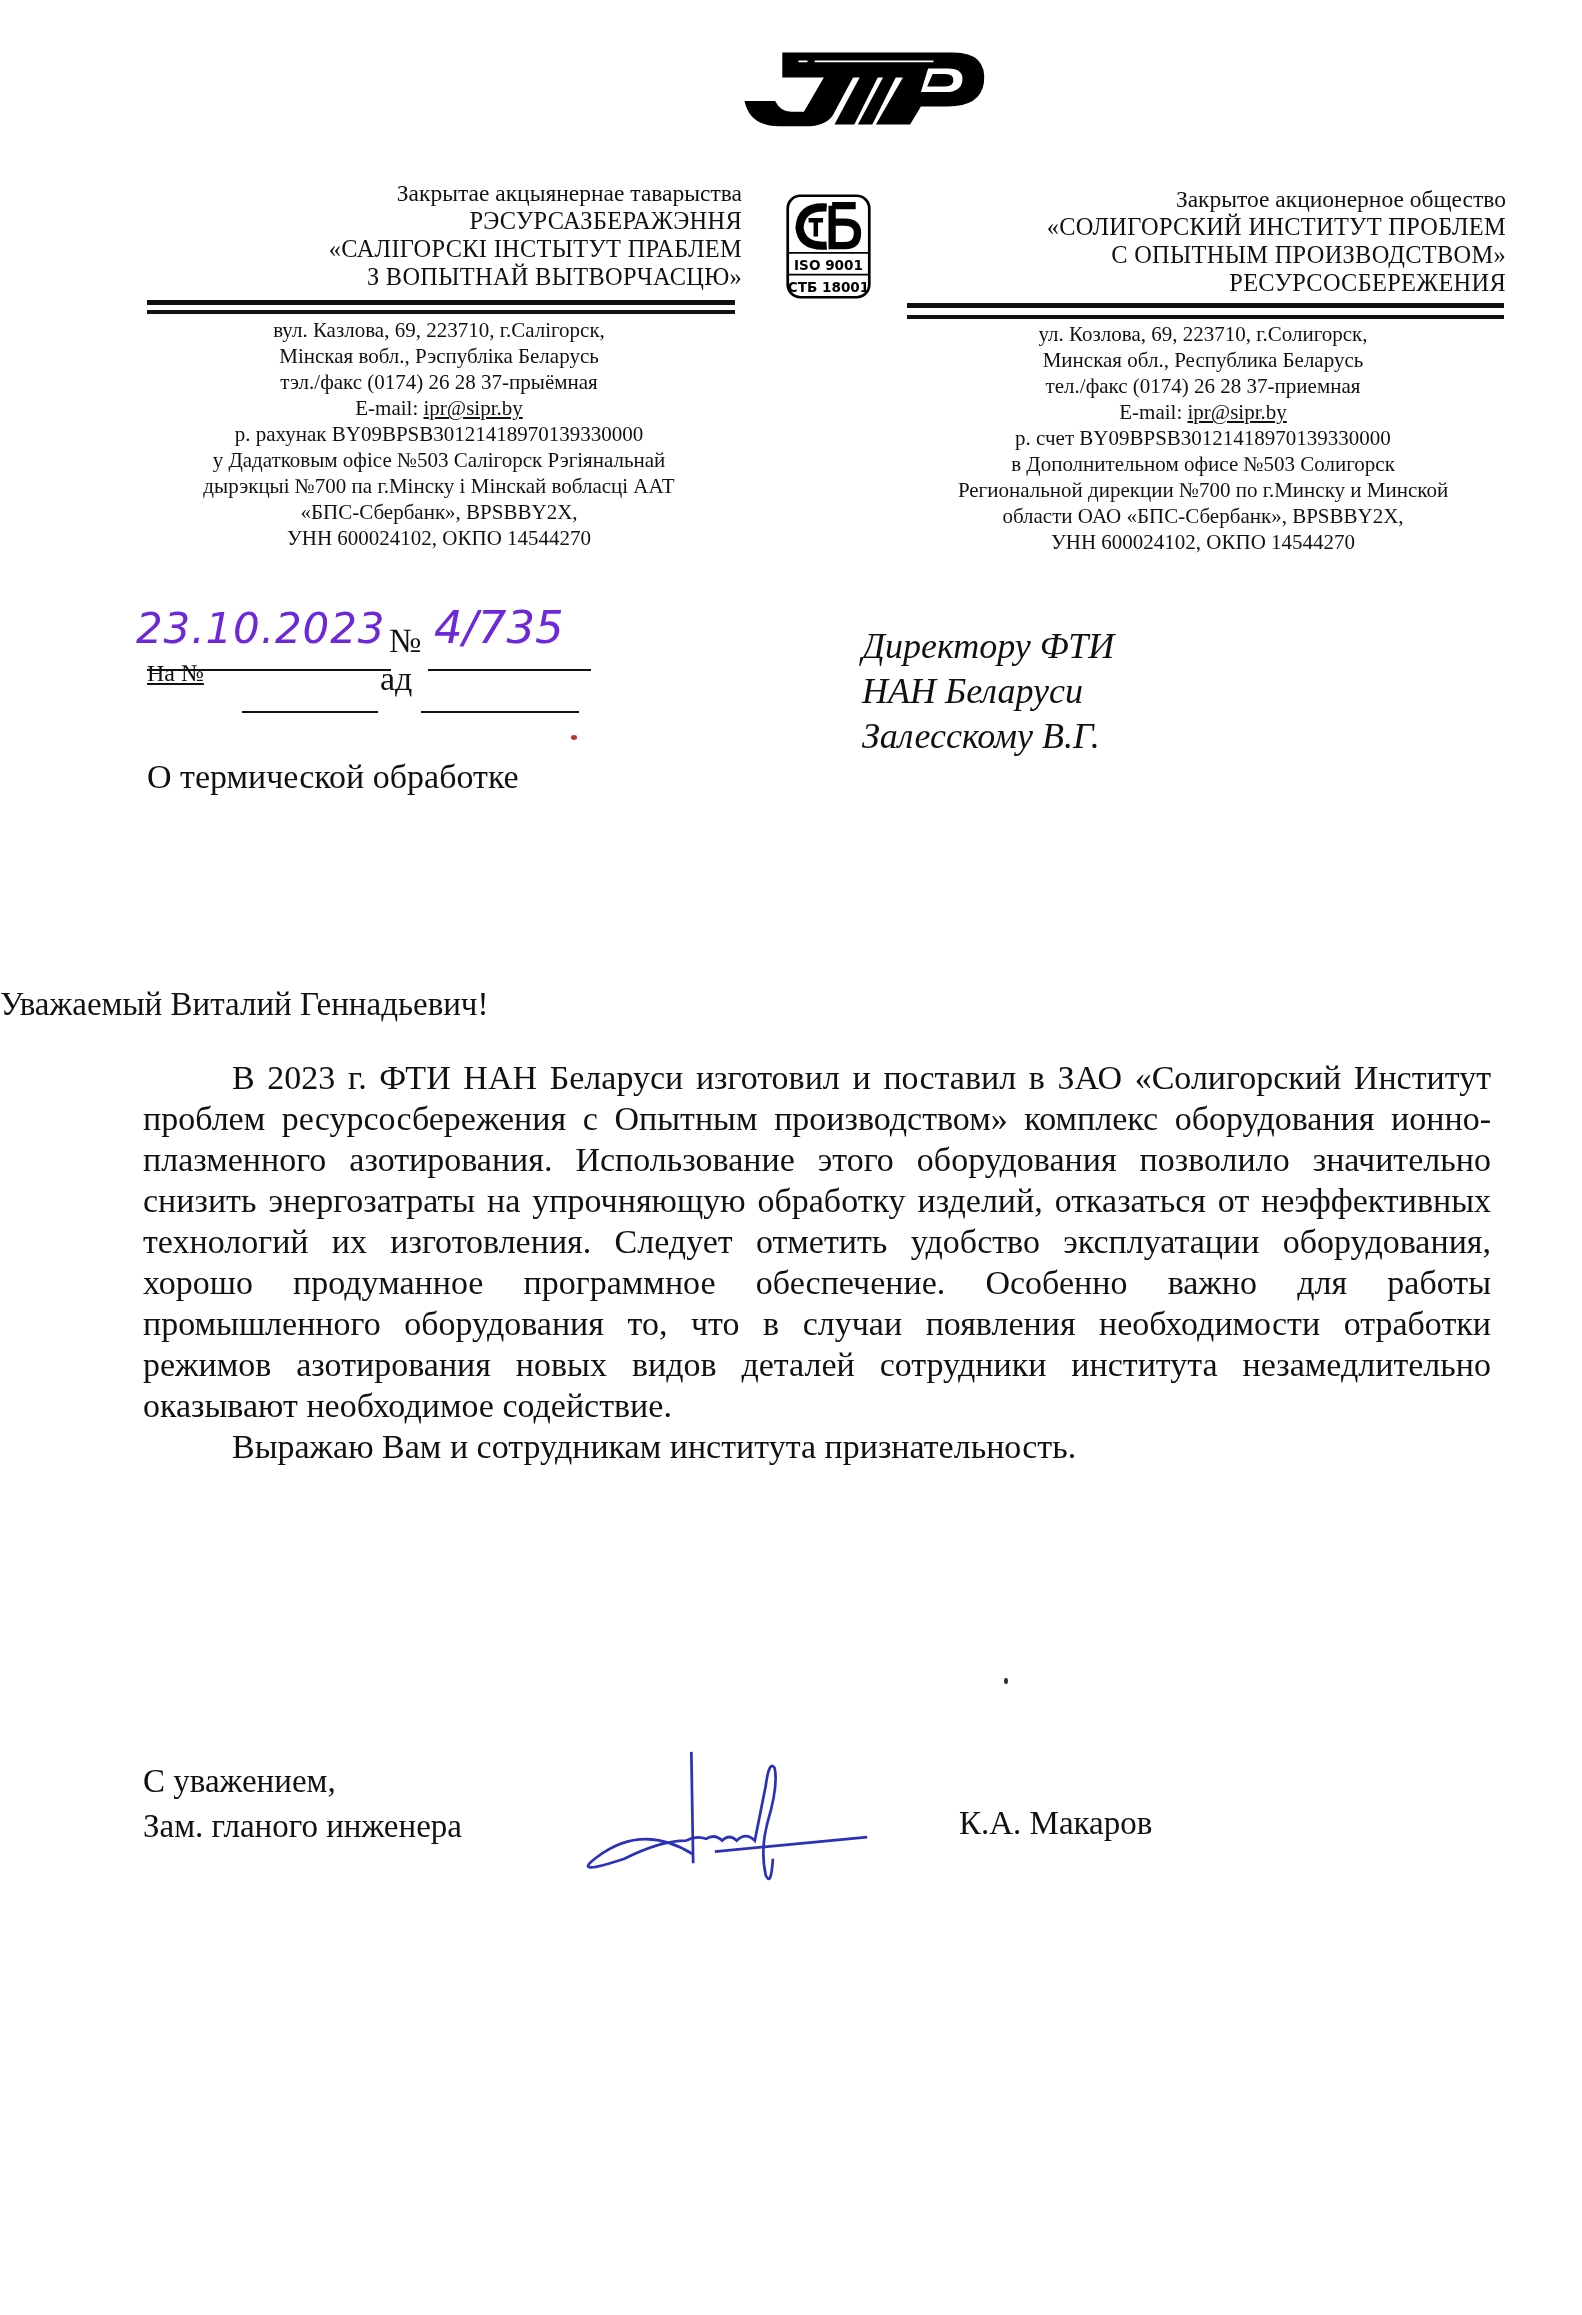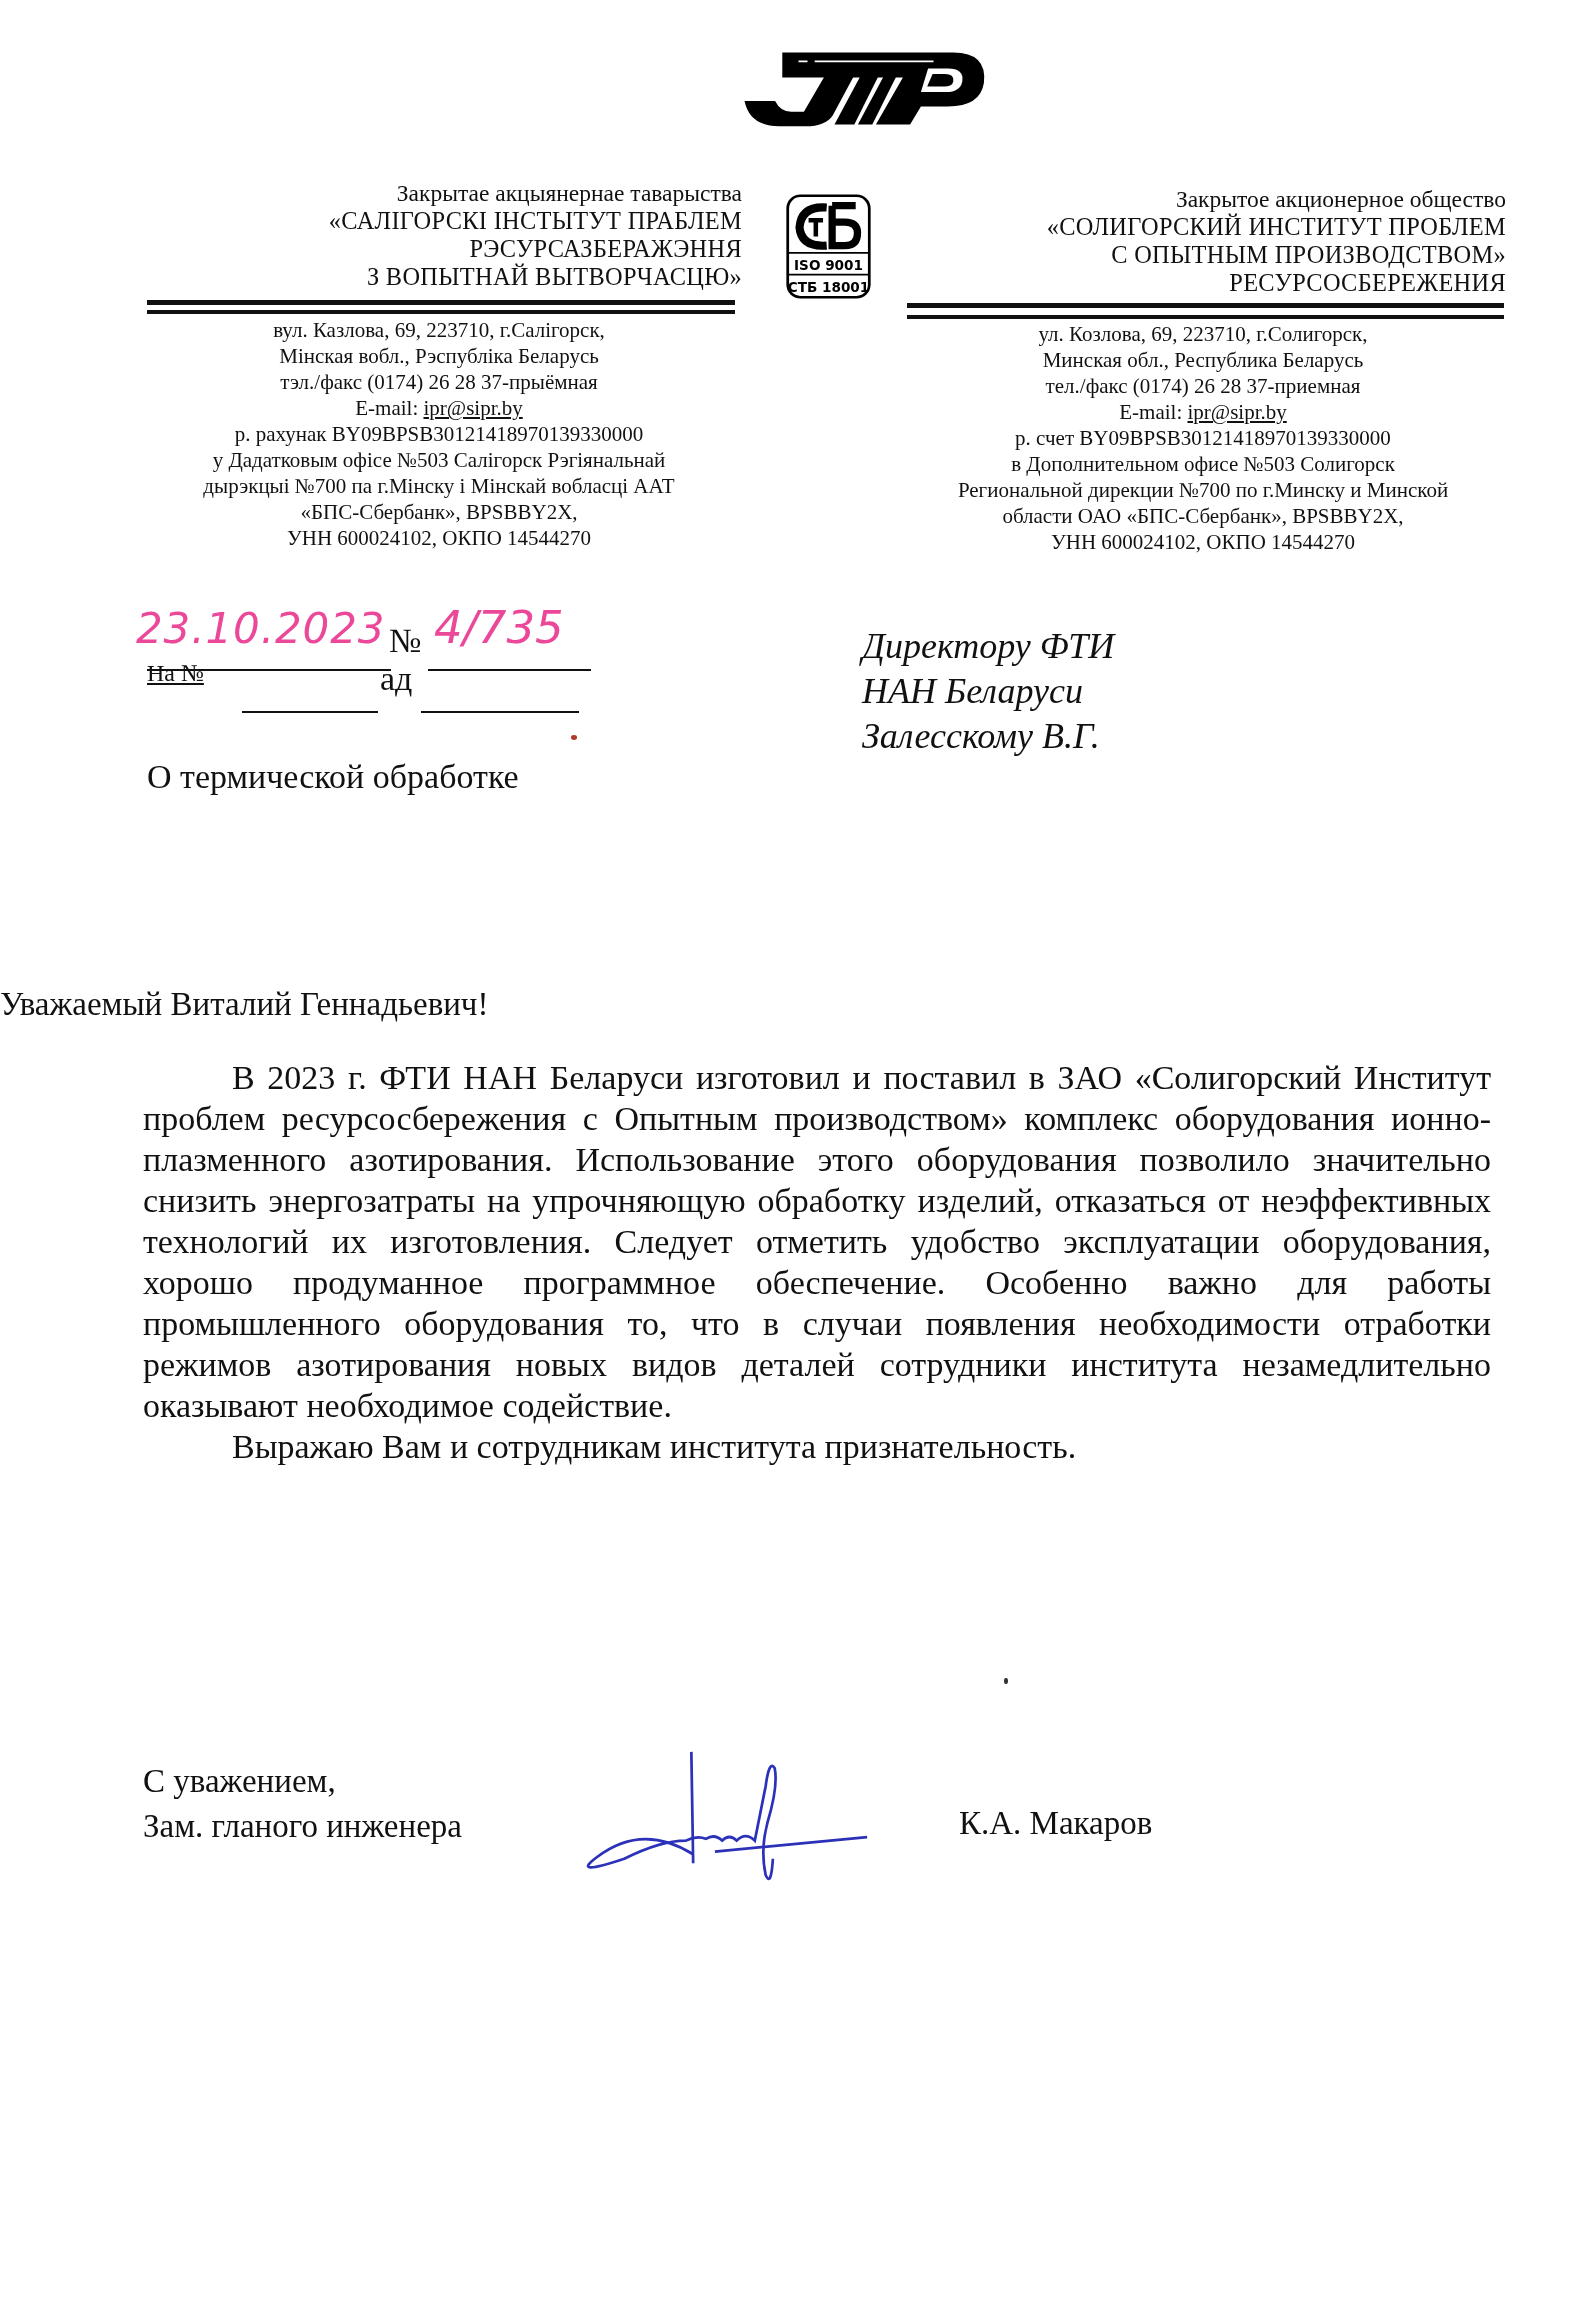--- a/index.html
+++ b/index.html
@@ -10,21 +10,21 @@
   .hdr { text-align:right; line-height:28px; }
   .hdr-left { left:136px; width:606px; top:179px; font-size:23.5px; }
   .hdr-right { left:891px; width:615px; top:185px; font-size:23.5px; }
   .hdr .name { font-size:24.4px; letter-spacing:0.3px; }
   .rule { position:absolute; background:#111; }
   .addr { text-align:center; line-height:26px; font-size:21px; }
   .addr-left { left:136px; width:606px; top:317px; }
   .addr-right { left:891px; width:624px; top:321px; }
   .addr u { text-decoration:underline; }
   .badge { left:785px; top:193px; width:87px; height:107px; }
-  .hand { font-family:"DejaVu Sans", sans-serif; color:#ec4899; font-style:italic; }
+  .hand { font-family:"DejaVu Sans", sans-serif; color:#6d28d9; font-style:italic; }
   .date { left:136px; top:604px; font-size:42px; letter-spacing:0.9px; }
   .num-sign { left:389px; top:622px; font-size:34px; }
   .ref-num { left:434px; top:601px; font-size:45px; }
   .uline { position:absolute; height:1.8px; background:#111; }
   .na-line { left:147px; top:660px; font-size:24px;text-decoration:underline; }
   .ad { left:380px; top:660px; font-size:34px; }
   .subject { left:147px; top:758px; font-size:34px; }
   .addressee { left:862px; top:624px; font-size:36px; line-height:45px;font-style:italic; }
   .salutation { left:0; width:1582px; top:986px; font-size:33px; text-align:left; }
   .body-text { left:143px; width:1348px; top:1057px; font-size:34px; line-height:41px; text-align:justify; }
@@ -44,22 +44,22 @@
   <path d="M0 60 L34 60 Q40 72 52 72 L66 72 L94 24 L126 24 L98 76 Q90 88 68 88 L38 88 Q6 88 0 60 Z" fill="#000"></path>
   <path d="M100 86 L130 30 L150 30 L122 86 Z" fill="#000"></path>
   <path d="M126 86 L156 30 L170 30 L142 86 Z" fill="#000"></path>
   <path d="M60 16 L70 16 M78 16 L210 16" stroke="#fff" stroke-width="2"></path>
   <path d="M204 24 L226 24 Q244 24 242 38 Q240 50 224 50 L196 50 Z" fill="#fff"></path>
   <path d="M209 30 L223 30 Q233 30 232 38 Q231 44 222 44 L203 44 Z" fill="#000"></path>
 </svg>
 
 <div class="abs hdr hdr-left">
   <div>Закрытае акцыянернае таварыства</div>
+  <div class="name">РЭСУРСАЗБЕРАЖЭННЯ</div>
   <div class="name">«САЛІГОРСКІ ІНСТЫТУТ ПРАБЛЕМ</div>
-  <div class="name">РЭСУРСАЗБЕРАЖЭННЯ</div>
   <div class="name">З ВОПЫТНАЙ ВЫТВОРЧАСЦЮ»</div>
 </div>
 <div class="rule" style="left:147px;top:300px;width:588px;height:4.5px;"></div>
 <div class="rule" style="left:147px;top:310px;width:588px;height:3.6px;"></div>
 
 <svg class="abs badge" viewBox="0 0 96 118">
   <rect x="3" y="3" width="90" height="112" rx="14" ry="14" fill="none" stroke="#000" stroke-width="3"></rect>
   <line x1="3" y1="66" x2="93" y2="66" stroke="#000" stroke-width="2"></line>
   <line x1="3" y1="90" x2="93" y2="90" stroke="#000" stroke-width="2"></line>
   <path d="M46 16 Q18 14 16 38 Q18 60 46 58" fill="none" stroke="#000" stroke-width="9"></path>

